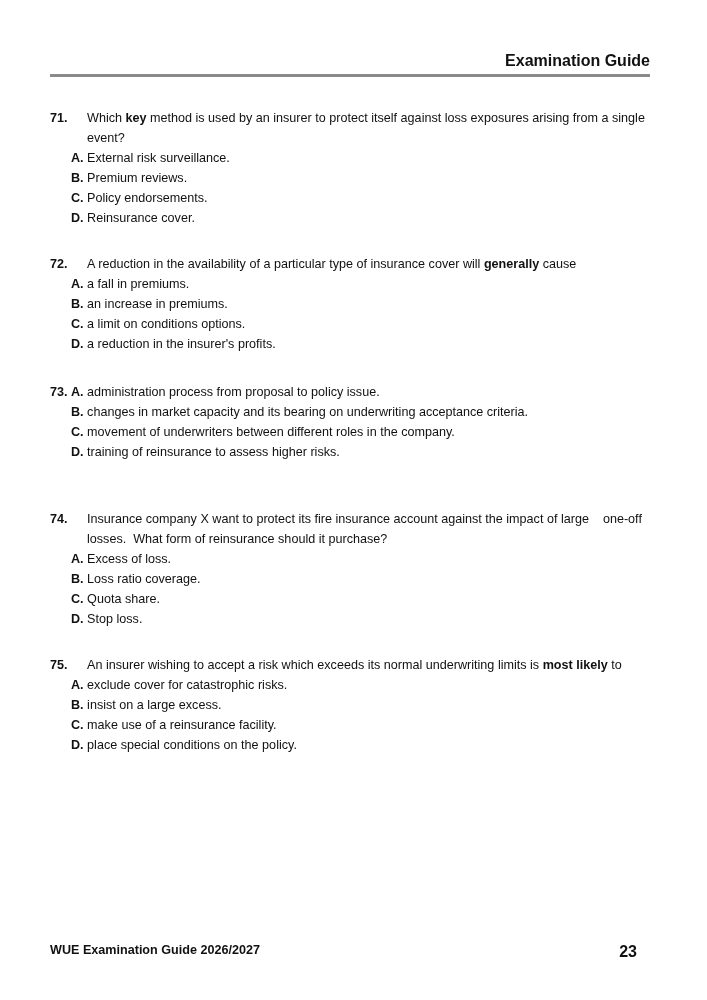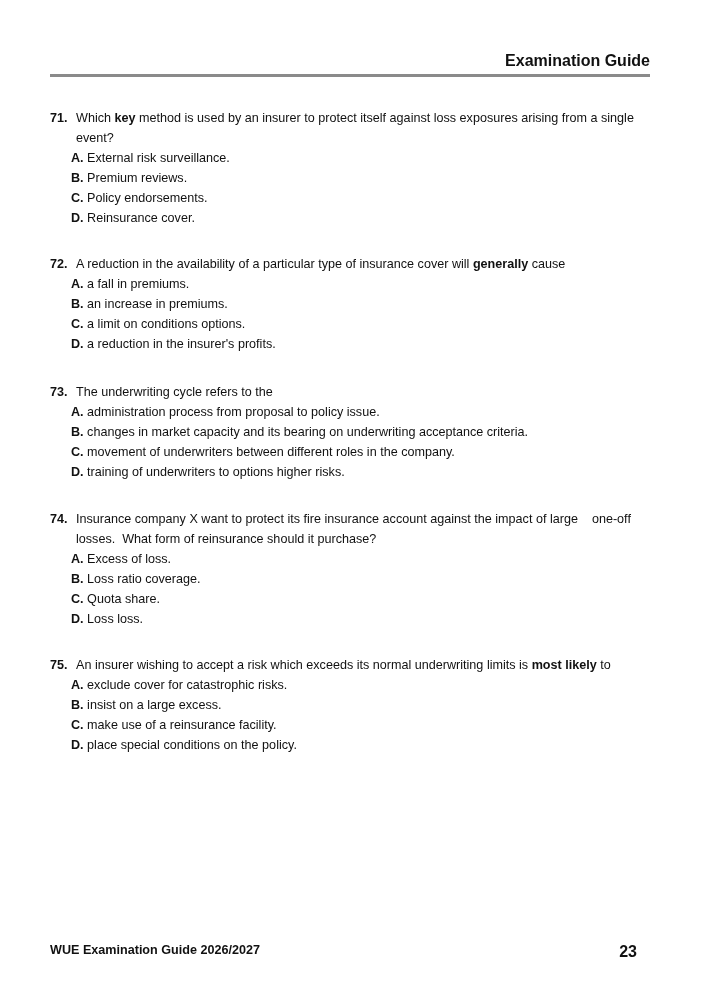--- a/index.html
+++ b/index.html
@@ -2,21 +2,21 @@
 <html><head>
 <meta charset="utf-8">
 <style>
   html, body { margin: 0; padding: 0; background: #ffffff; }
   body { width: 707px; height: 1000px; position: relative; overflow: hidden;
          font-family: "Liberation Sans", "DejaVu Sans", sans-serif; color: #111; }
   .header-title { position: absolute; right: 57px; top: 52px; font-size: 16px; font-weight: bold; }
   .header-rule { position: absolute; left: 50px; right: 57px; top: 74px; height: 3px; background: #8a8a8a; }
   .question { position: absolute; left: 50px; width: 600px; font-size: 12.6px; line-height: 20px; }
   .q-num { position: absolute; left: 0; top: 0; font-weight: bold; }
-  .q-stem { margin-left: 26px; }
+  .q-stem { margin-left: 37px; }
   .q-stem b { font-weight: bold; }
   .option { margin-left: 21px; }
   .opt-letter { font-weight: bold; }
   .footer-left { position: absolute; left: 50px; top: 943px; font-size: 12.6px; font-weight: bold; }
   .footer-right { position: absolute; right: 70px; top: 943px; font-size: 16px; font-weight: bold; }
 </style>
 </head>
 <body>
 
 <div class="header-title">Examination Guide</div>
@@ -35,34 +35,33 @@
   <span class="q-num">72.</span>
   <div class="q-stem"><span>A reduction in the availability of a particular type of insurance cover will </span><b>generally</b><span> cause</span></div>
   <div class="option"><span class="opt-letter">A.</span><span> a fall in premiums.</span></div>
   <div class="option"><span class="opt-letter">B.</span><span> an increase in premiums.</span></div>
   <div class="option"><span class="opt-letter">C.</span><span> a limit on conditions options.</span></div>
   <div class="option"><span class="opt-letter">D.</span><span> a reduction in the insurer's profits.</span></div>
 </div>
 
 <div class="question" style="top:382px;">
   <span class="q-num">73.</span>
-  <div class="q-stem"><span>The underwriting cycle refers to the</span></div>
   <div class="option"><span class="opt-letter">A.</span><span> administration process from proposal to policy issue.</span></div>
   <div class="option"><span class="opt-letter">B.</span><span> changes in market capacity and its bearing on underwriting acceptance criteria.</span></div>
   <div class="option"><span class="opt-letter">C.</span><span> movement of underwriters between different roles in the company.</span></div>
-  <div class="option"><span class="opt-letter">D.</span><span> training of underwriters to options higher risks.</span></div>
+  <div class="option"><span class="opt-letter">D.</span><span> training of reinsurance to assess higher risks.</span></div>
 </div>
 
 <div class="question" style="top:509px;">
   <span class="q-num">74.</span>
   <div class="q-stem" style="white-space:pre-wrap;"><span>Insurance company X want to protect its fire insurance account against the impact of large    one-off losses.  What form of reinsurance should it purchase?</span></div>
   <div class="option"><span class="opt-letter">A.</span><span> Excess of loss.</span></div>
   <div class="option"><span class="opt-letter">B.</span><span> Loss ratio coverage.</span></div>
   <div class="option"><span class="opt-letter">C.</span><span> Quota share.</span></div>
-  <div class="option"><span class="opt-letter">D.</span><span> Loss loss.</span></div>
+  <div class="option"><span class="opt-letter">D.</span><span> Stop loss.</span></div>
 </div>
 
 <div class="question" style="top:655px;">
   <span class="q-num">75.</span>
   <div class="q-stem"><span>An insurer wishing to accept a risk which exceeds its normal underwriting limits is </span><b>most likely</b><span> to</span></div>
   <div class="option"><span class="opt-letter">A.</span><span> exclude cover for catastrophic risks.</span></div>
   <div class="option"><span class="opt-letter">B.</span><span> insist on a large excess.</span></div>
   <div class="option"><span class="opt-letter">C.</span><span> make use of a reinsurance facility.</span></div>
   <div class="option"><span class="opt-letter">D.</span><span> place special conditions on the policy.</span></div>
 </div>

